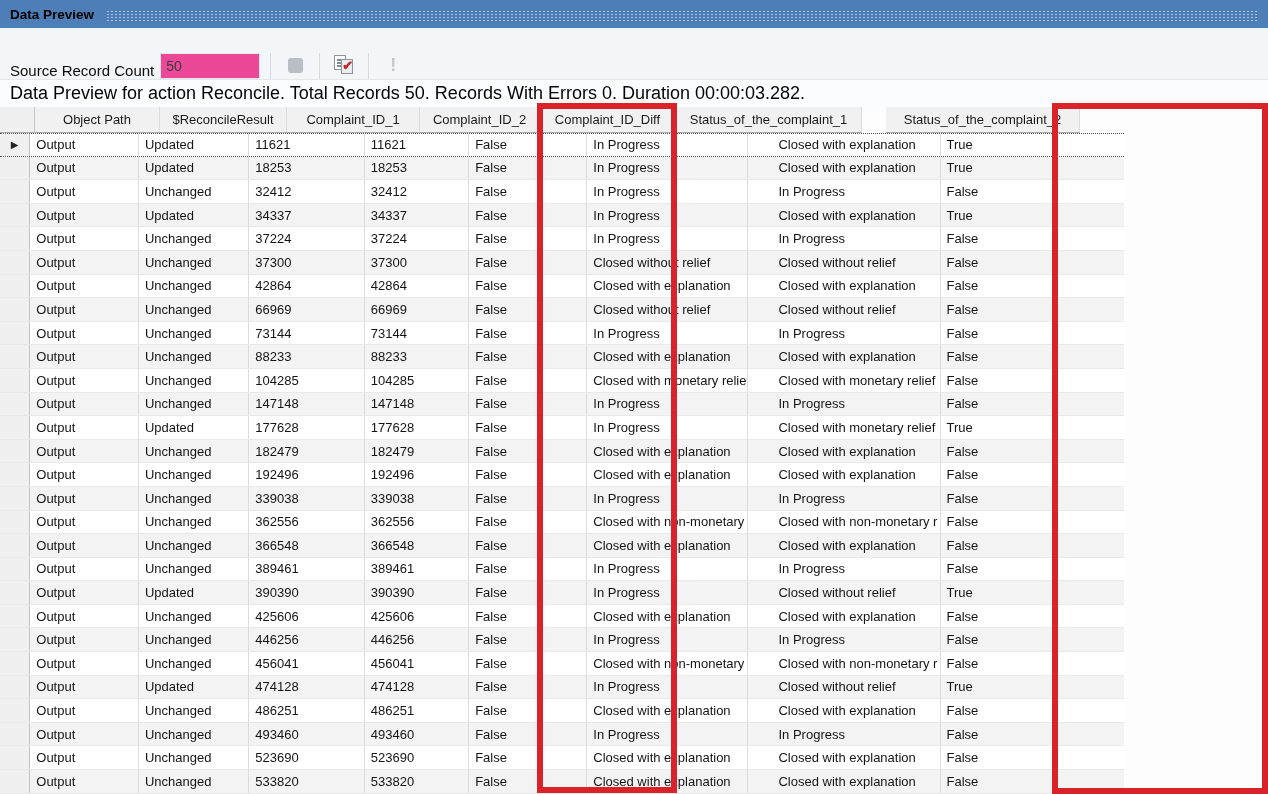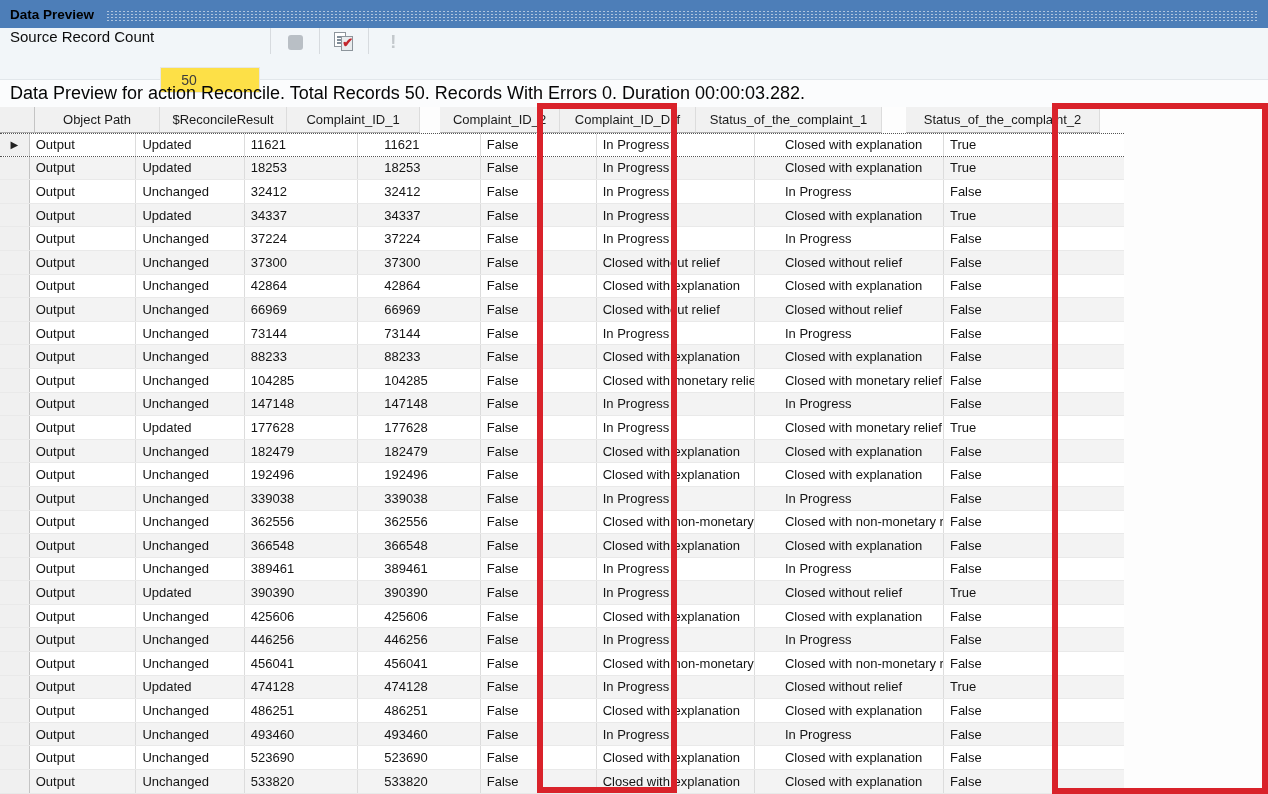--- a/index.html
+++ b/index.html
@@ -18,29 +18,29 @@
   }
   .titlebar-text { color:#000000; font-size:13.5px; font-weight:700; white-space:nowrap; }
   .titlebar-dots {
     flex:1; height:11px; margin:3px 10px 0 2px;
     background-image: radial-gradient(rgba(255,255,255,0.55) 0.9px, rgba(0,0,0,0) 1px);
     background-size:4px 3px;
   }
 
   
   .toolbar {
-    height:52px; display:flex; align-items:flex-start;
+    height:52px; display:flex; align-items:flex-end;
     padding-left:10px; background:#f2f6f9;
     border-bottom:1px solid #e2e7eb;
   }
   .src-label { font-size:15px; color:#0c0c0c; margin-right:6px; white-space:nowrap; }
   .src-input {
-    width:100px; height:26px; border:1px solid #e6e6e6; background:#fde047;
+    width:100px; height:26px; border:1px solid #e6e6e6; background:#ec4899;
     font-family:"Liberation Sans", sans-serif; font-size:14px; color:#3c3c3c;
-    padding-left:20px; outline:none;margin-top:39px;
+    padding-left:5px; outline:none;margin-top:39px;
   }
   .tb-sep { width:1px; height:26px; background:#d7dbdf; margin:0 10px; }
   .tb-btn {
     width:28px; height:28px; display:flex; align-items:center; justify-content:center;
     background:transparent; border:none; cursor:default;
   }
   .stop-square { width:15px; height:15px; background:#b9bfc5; border-radius:3px; }
   .icon-doc { position:relative; width:20px; height:20px; display:inline-block; }
   .doc-sheet {
     position:absolute; left:0; top:0; width:12px; height:15px;
@@ -88,21 +88,21 @@
   .dcell { height:100%; }
   .selcell {
     justify-content:center; padding:0;
     background:#f0f0f0; border-right:1px solid #c4c4c4;
     font-size:10px; color:#222222;
   }
   .c0 { width:35px; }
   .c1 { width:125px; }
   .c2 { width:127px; }
   .c3 { width:133px; }
-  .c4 { width:120px;margin-left:20px; }
+  .c4 { width:120px; }
   .c5 { width:136px;text-align:center; }
   .c6 { width:186px; }
   .c7 { width:194px;margin-left:24px; }
   .c8 { width:212px; border-right:none; }
 
   
   .hl {
     position:absolute; border:6px solid #d9222a;
     pointer-events:none; z-index:10; background:transparent;
   }

